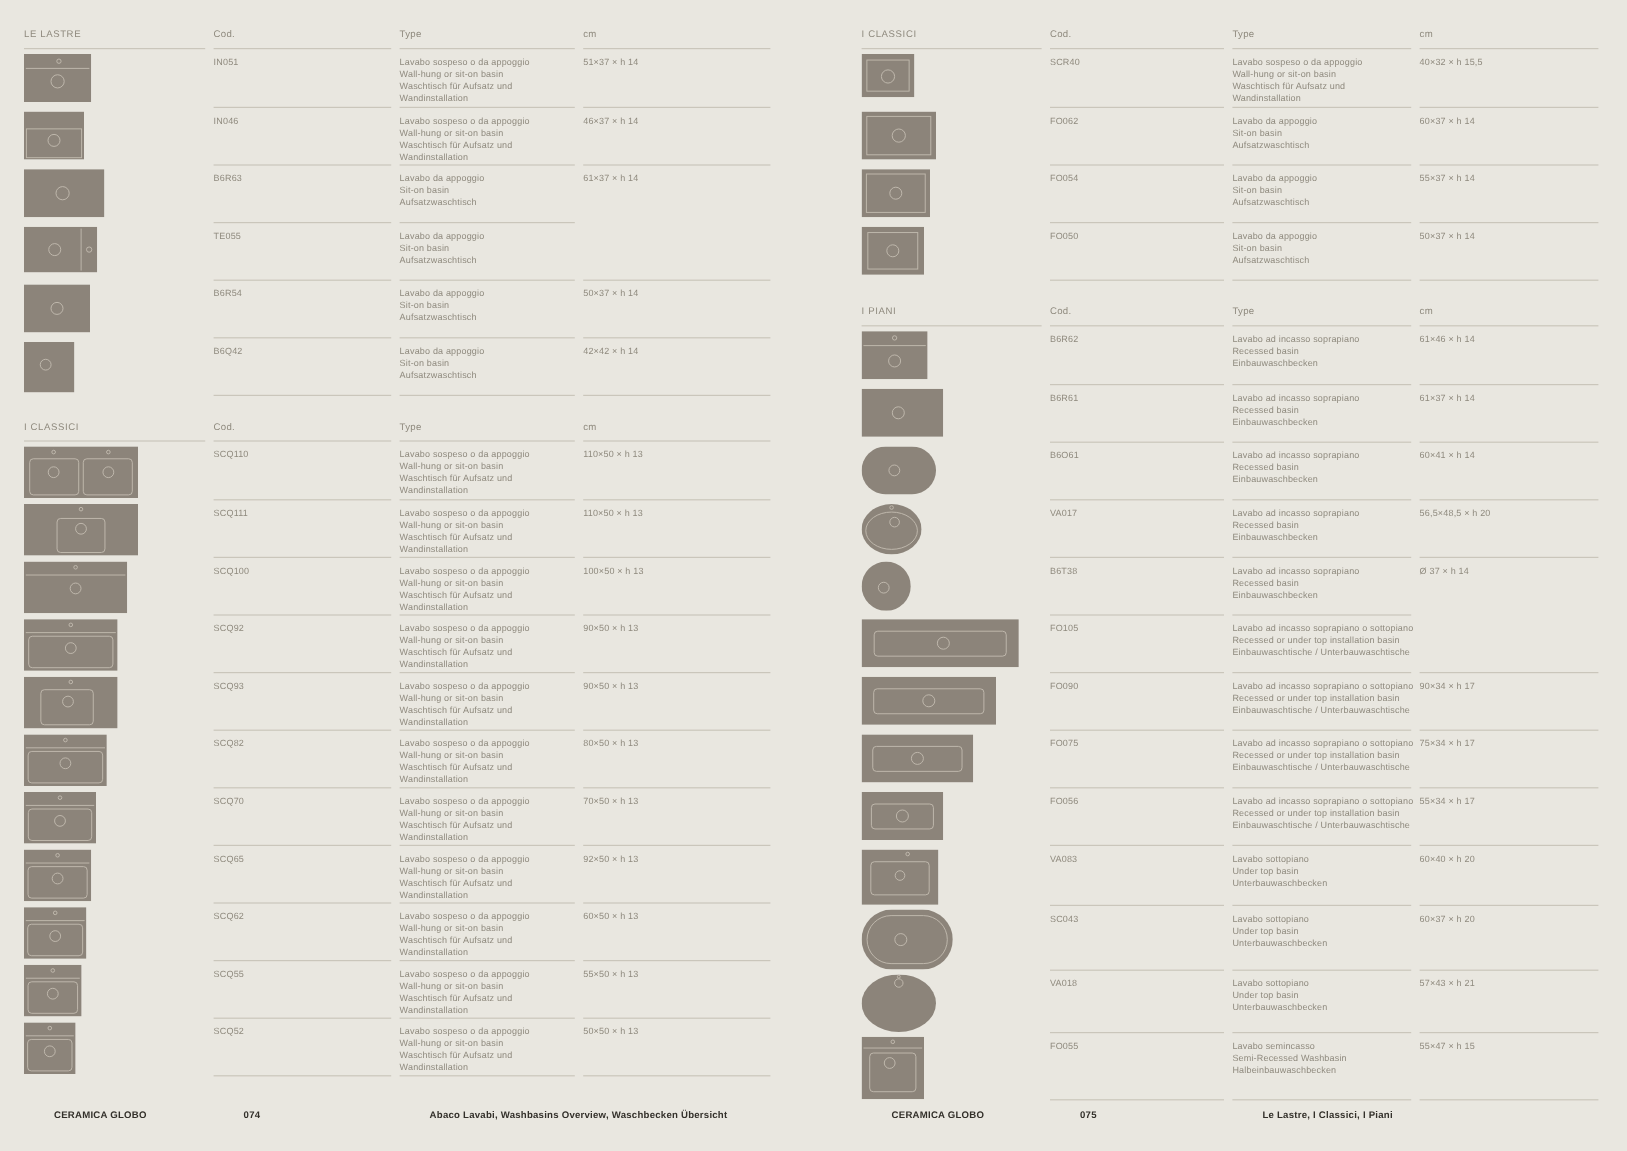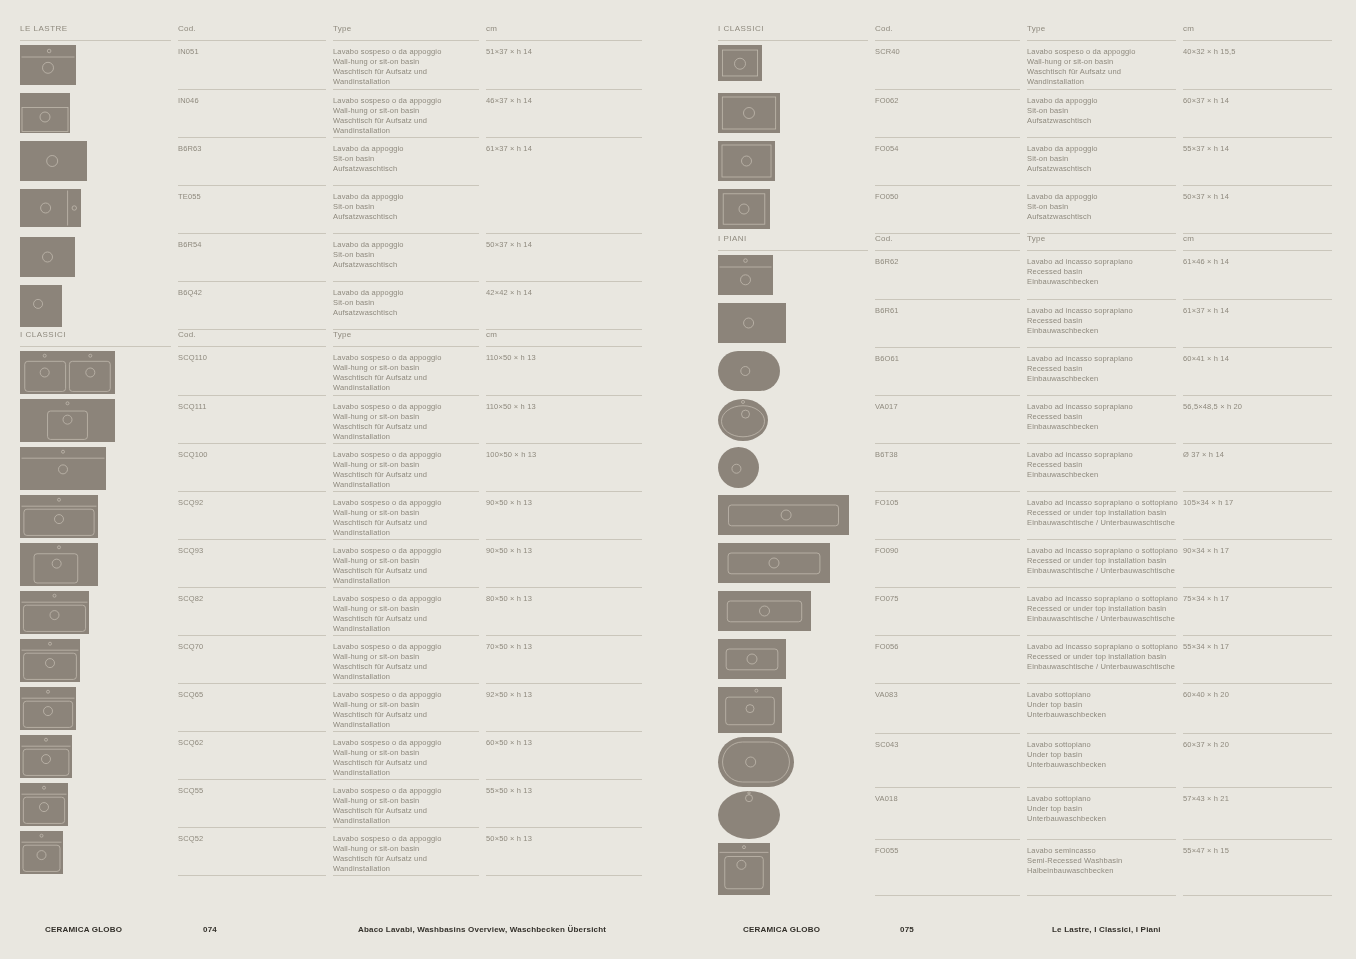--- a/index.html
+++ b/index.html
@@ -18,21 +18,21 @@
     color:var(--txt);
     position:relative;
     overflow:hidden;
   }
   .page{position:absolute;top:0;height:959px;padding-top:24px}
   .page[data-page="left"]{left:20px;width:622px}
   .page[data-page="right"]{left:718px;width:614px}
   .grid{display:grid;column-gap:7px}
   .page[data-page="left"] .grid{grid-template-columns:151px 148px 146px 156px}
   .page[data-page="right"] .grid{grid-template-columns:150px 145px 149px 149px}
-  .sec{}
+  .sec{margin-bottom:21px}
   .sec-head > div{
     border-bottom:1px solid var(--rule);
     padding-bottom:6px;
     font-size:8px;
     line-height:10px;
     letter-spacing:.25px;
   }
   .sec-head .title{letter-spacing:.5px}
   .row{min-height:48px}
   .row > div{padding-top:6px;font-size:7.5px;line-height:10px;letter-spacing:.15px}
@@ -552,21 +552,20 @@
                 <svg width="131" height="40" viewBox="0 0 131 40">
                   <rect width="131" height="40" rx="0" fill="#8c847a"></rect>
                   <rect x="10.48" y="10" width="110.03999999999999" height="20.8" rx="3" fill="none" stroke="#c0b9ad" stroke-width="0.8"></rect>
                   <circle cx="68.12" cy="20" r="5" fill="none" stroke="#c0b9ad" stroke-width="0.8"></circle>
                 </svg>
               </div>
     <div class="cod">FO105</div>
     <div class="type">Lavabo ad incasso soprapiano o sottopiano
 Recessed or under top installation basin
 Einbauwaschtische / Unterbauwaschtische</div>
-    <div class="cm">105×34 × h 17</div>
   </div>
 
   <div class="grid row">
     <div class="thumb">
                 <svg width="112" height="40" viewBox="0 0 112 40">
                   <rect width="112" height="40" rx="0" fill="#8c847a"></rect>
                   <rect x="10.08" y="10" width="91.83999999999999" height="20.8" rx="3" fill="none" stroke="#c0b9ad" stroke-width="0.8"></rect>
                   <circle cx="56" cy="20" r="5" fill="none" stroke="#c0b9ad" stroke-width="0.8"></circle>
                 </svg>
               </div>

